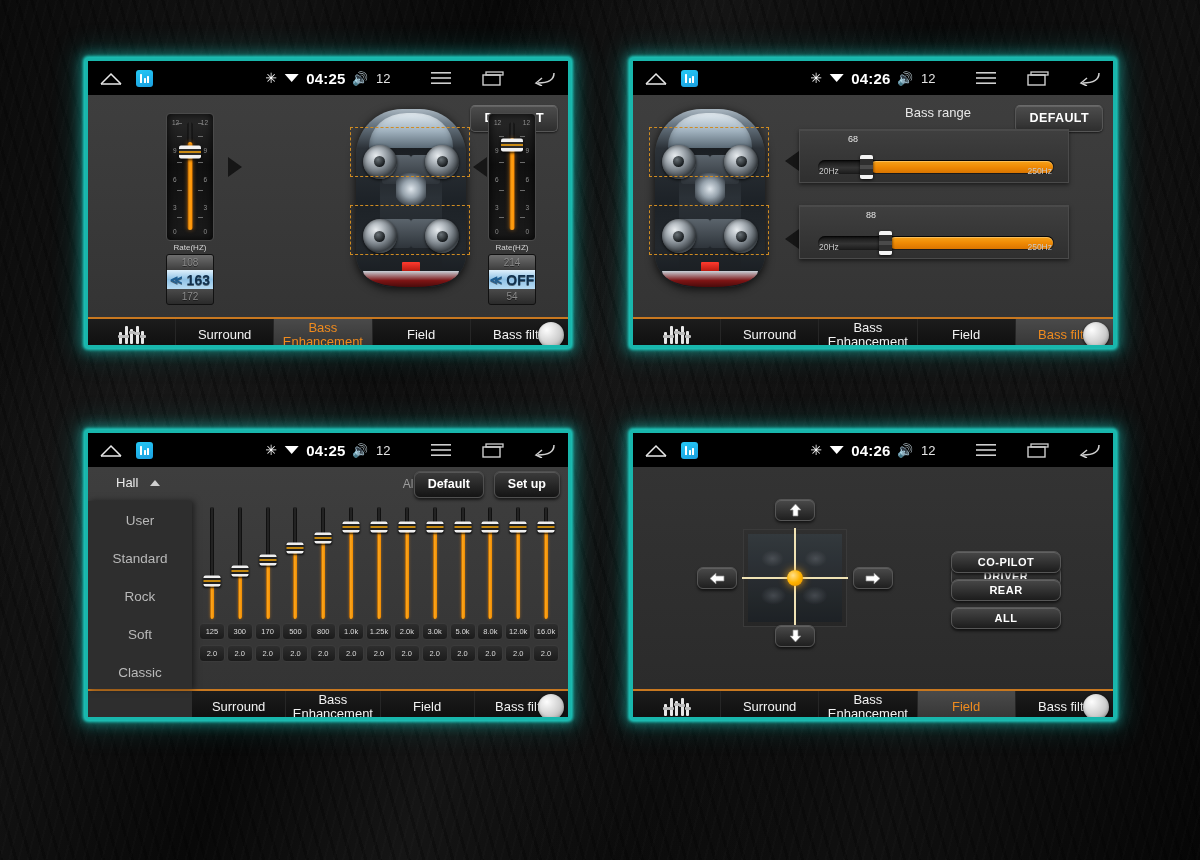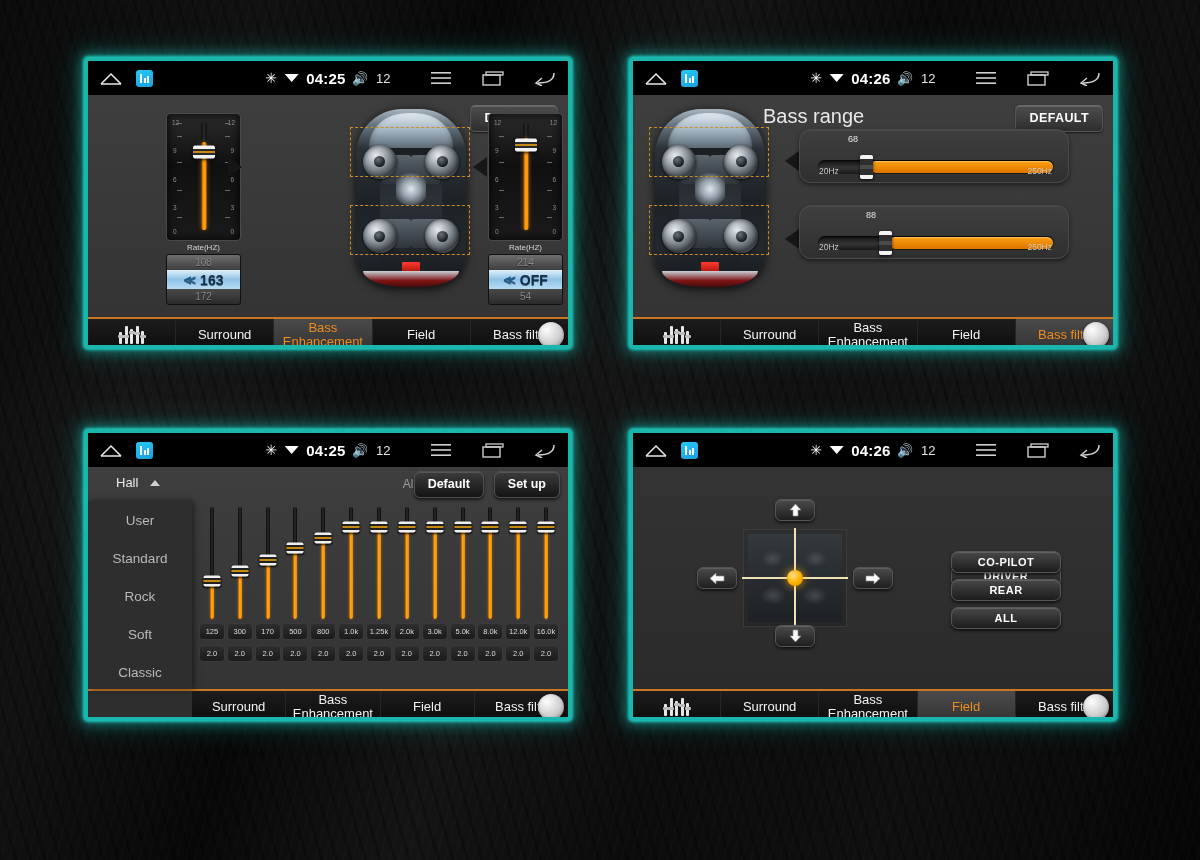--- a/index.html
+++ b/index.html
@@ -114,21 +114,21 @@
   .eq-glyph span { width:3px; background:#e8e8e8; border-radius:1px; position:relative;}
   .eq-glyph span::after{ content:""; position:absolute; left:-1.5px; width:6px; height:3px;
      background:#bdbdbd; border-radius:1px;}
   .eq-glyph span:nth-child(1){height:12px}.eq-glyph span:nth-child(1)::after{top:3px}
   .eq-glyph span:nth-child(2){height:18px}.eq-glyph span:nth-child(2)::after{top:9px}
   .eq-glyph span:nth-child(3){height:15px}.eq-glyph span:nth-child(3)::after{top:2px}
   .eq-glyph span:nth-child(4){height:18px}.eq-glyph span:nth-child(4)::after{top:6px}
   .eq-glyph span:nth-child(5){height:13px}.eq-glyph span:nth-child(5)::after{top:4px}
 
   
-  .fader-unit { position: absolute; width: 75px; }
+  .fader-unit { position: absolute; width: 48px; }
   .fader-box {
     height: 128px; border-radius: 4px; position: relative;
     background: linear-gradient(180deg,#2a2a2a,#101010 40%, #1a1a1a);
     border: 1px solid #4a4a4a;
     box-shadow: inset 0 0 10px rgba(0,0,0,.9);
   }
   .fader-scale { position:absolute; inset:0; }
   .sc-lbl { position: absolute; font-size: 6.5px; color: #8d8d8d; }
   .sc-tick { position:absolute; width: 5px; height:1px; background:#6a6a6a;}
   .fader-track {
@@ -216,23 +216,23 @@
   .spk::after {
     content:""; width:34%; height:34%; border-radius:50%;
     background: radial-gradient(circle at 36% 32%, #6a7277, #181c1f 70%);
   }
   .dashbox {
     position:absolute; border: 1.6px dashed #d08c22;
   }
 
   
   .bass-title { position:absolute; left: 0; right:0; top: 10px;
-    text-align:left; color:#e8e8e8; font-size: 20px; }
+    text-align:center; color:#e8e8e8; font-size: 13px; }
   .range-panel {
-    position:absolute; border-radius: 12px;
+    position:absolute; border-radius: 0;
     background: linear-gradient(180deg,#3f3f3f,#2f2f2f);
     border: 1px solid #4a4a4a;
     box-shadow: inset 0 1px 0 rgba(255,255,255,.06), 0 2px 4px rgba(0,0,0,.5);
   }
   .range-track {
     position:absolute; left: 18px; right: 14px; top: 30px; height: 14px;
     border-radius: 7px;
     background: linear-gradient(180deg,#121212,#343434 55%, #1a1a1a);
     box-shadow: inset 0 1px 2px rgba(0,0,0,.9);
   }

